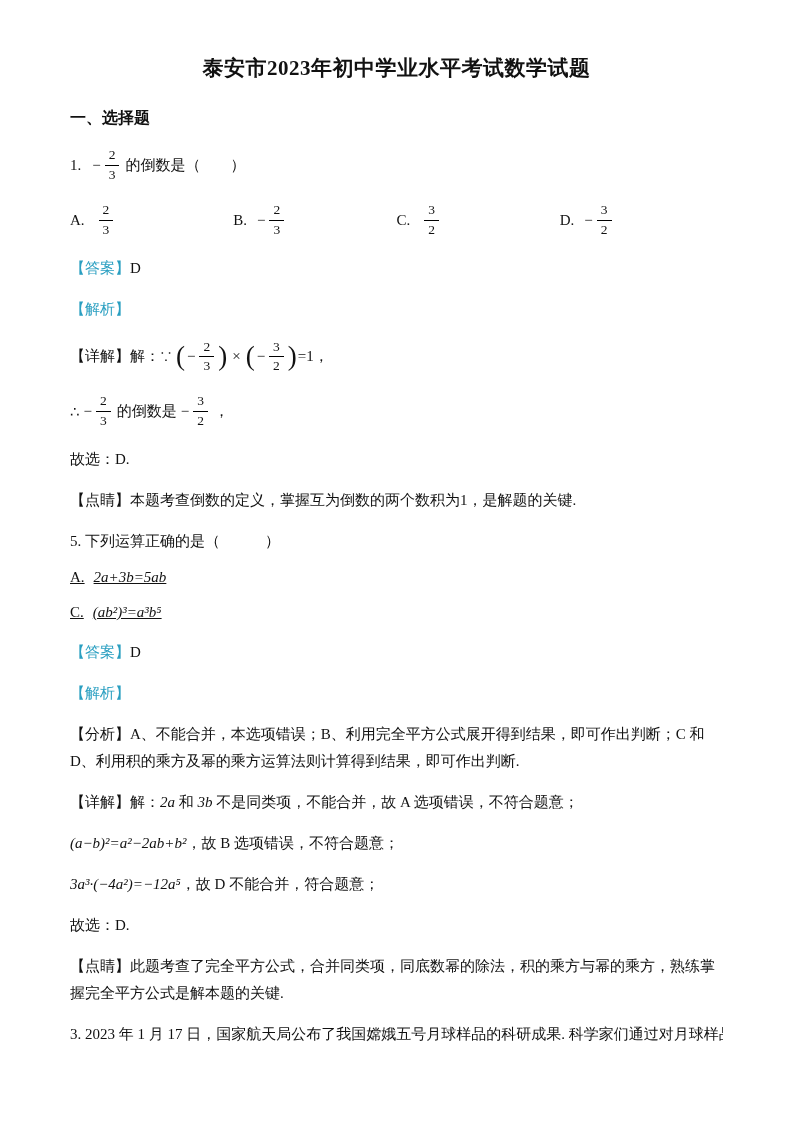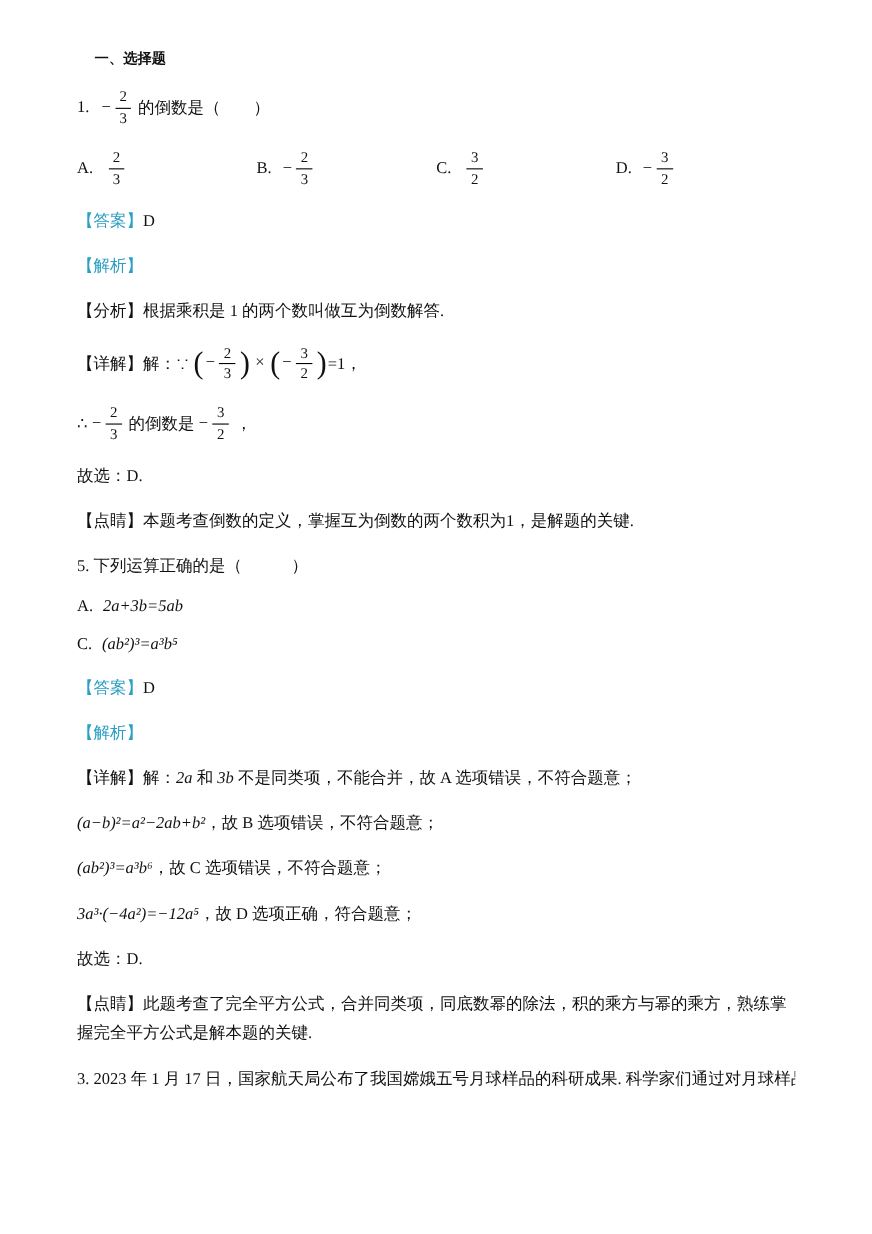--- a/index.html
+++ b/index.html
@@ -7,49 +7,50 @@
   body {
     width: 793px; height: 1122px; overflow: hidden;
     font-family: "Liberation Serif", "DejaVu Serif", serif;
     color: #111; font-size: 15px;
   }
   .page { padding: 44px 70px 0 70px; width: 793px; }
   .title {
     text-align: center; font-size: 21px; font-weight: 700;
     margin: 10px 0 26px 0; letter-spacing: 0.5px;
   }
-  .section { font-weight: 700; font-size: 13px; margin: 0 0 16px 16px; }
+  .section { font-weight: 700; font-size: 16px; margin: 0 0 16px 0; }
   .para { margin: 0 0 14px 0; line-height: 1.8; }
   .nowrap { white-space: nowrap; overflow: hidden; }
   
   .mline { display: flex; align-items: center; flex-wrap: wrap; margin: 2px 0 14px 0; }
   .mrow { display: inline-flex; align-items: center; margin: 0 3px; }
   .frac {
     display: inline-flex; flex-direction: column; align-items: center;
     line-height: 1.25; font-size: 13.5px; margin: 2px 3px;
   }
   .frac .num { border-bottom: 1px solid #000; padding: 0 4px 1px 4px; }
   .frac .den { padding: 1px 4px 0 4px; }
   .bp { font-size: 27px; font-weight: 300; line-height: 1; padding: 0 1px; transform: scaleY(1.05); }
   .op { padding: 0 4px; }
   .sign { padding: 0 1px; }
   .qnum { margin-right: 7px; }
   .opts4 { display: flex; align-items: center; margin: 0 0 14px 0; }
   .opts4 .opt { width: 25%; display: inline-flex; align-items: center; }
   .opts2 { display: flex; align-items: center; margin: 0 0 18px 0; }
-  .opts2 .opt { width: 50%; display: inline-block; }
+  .opts2 .opt { width: 50%; display: inline-block; text-decoration: underline; }
   .optlabel { margin-right: 9px; }
   .expr { font-style: italic; font-family: "Liberation Serif", "DejaVu Serif", serif; }
   .accent { color: var(--accent, #2a9fc1); margin-top: 20px; }
 </style>
 </head>
 <body>
 
 <div class="page">
 
+  <div class="title">泰安市2023年初中学业水平考试数学试题</div>
   <div class="section">一、选择题</div>
 
   <div class="mline">
     <span class="qnum">1.</span>
     <span class="mrow">
       <span class="sign">−</span>
       <span class="frac">
         <span class="num">2</span>
         <span class="den">3</span>
       </span>
@@ -91,21 +92,20 @@
       </span>
     </span>
   </div>
 
   <div class="para">
     <span class="accent">【答案】</span><span>D</span>
   </div>
   <div class="para">
     <span class="accent">【解析】</span>
   </div>
-  <div class="para">【分析】根据乘积是 1 的两个数叫做互为倒数解答.</div>
 
   <div class="mline">
     <span>【详解】解：∵</span>
     <span class="mrow">
       <span class="bp">(</span>
       <span class="sign">−</span>
       <span class="frac">
         <span class="num">2</span>
         <span class="den">3</span>
       </span>
@@ -157,32 +157,30 @@
       <span class="optlabel">C.</span><span class="expr">(ab²)³=a³b⁵</span>
     </span>
   </div>
 
   <div class="para">
     <span class="accent">【答案】</span><span>D</span>
   </div>
   <div class="para">
     <span class="accent">【解析】</span>
   </div>
+  <div class="para">【分析】A、不能合并，本选项错误；B、利用完全平方公式展开得到结果，即可作出判断；C 和 D、利用积的乘方及幂的乘方运算法则计算得到结果，即可作出判断.</div>
 
   <div class="para">
     <span>【详解】解：</span><span class="expr">2a</span><span> 和 </span><span class="expr">3b</span><span> 不是同类项，不能合并，故 A 选项错误，不符合题意；</span>
   </div>
   <div class="para">
     <span class="expr">(a−b)²=a²−2ab+b²</span><span>，故 B 选项错误，不符合题意；</span>
   </div>
   <div class="para">
-    <span class="expr">(ab²)³=a³b⁶</span><span>，故 C 选项错误，不符合题意；</span>
-  </div>
-  <div class="para">
-    <span class="expr">3a³·(−4a²)=−12a⁵</span><span>，故 D 选项正确，符合题意；</span>
+    <span class="expr">3a³·(−4a²)=−12a⁵</span><span>，故 D 不能合并，符合题意；</span>
   </div>
 
   <div class="para">故选：D.</div>
   <div class="para">【点睛】此题考查了完全平方公式，合并同类项，同底数幂的除法，积的乘方与幂的乘方，熟练掌握完全平方公式是解本题的关键.</div>
 
   <div class="para nowrap">3. 2023 年 1 月 17 日，国家航天局公布了我国嫦娥五号月球样品的科研成果. 科学家们通过对月球样品的研</div>
 
 </div>
 
 </body></html>

